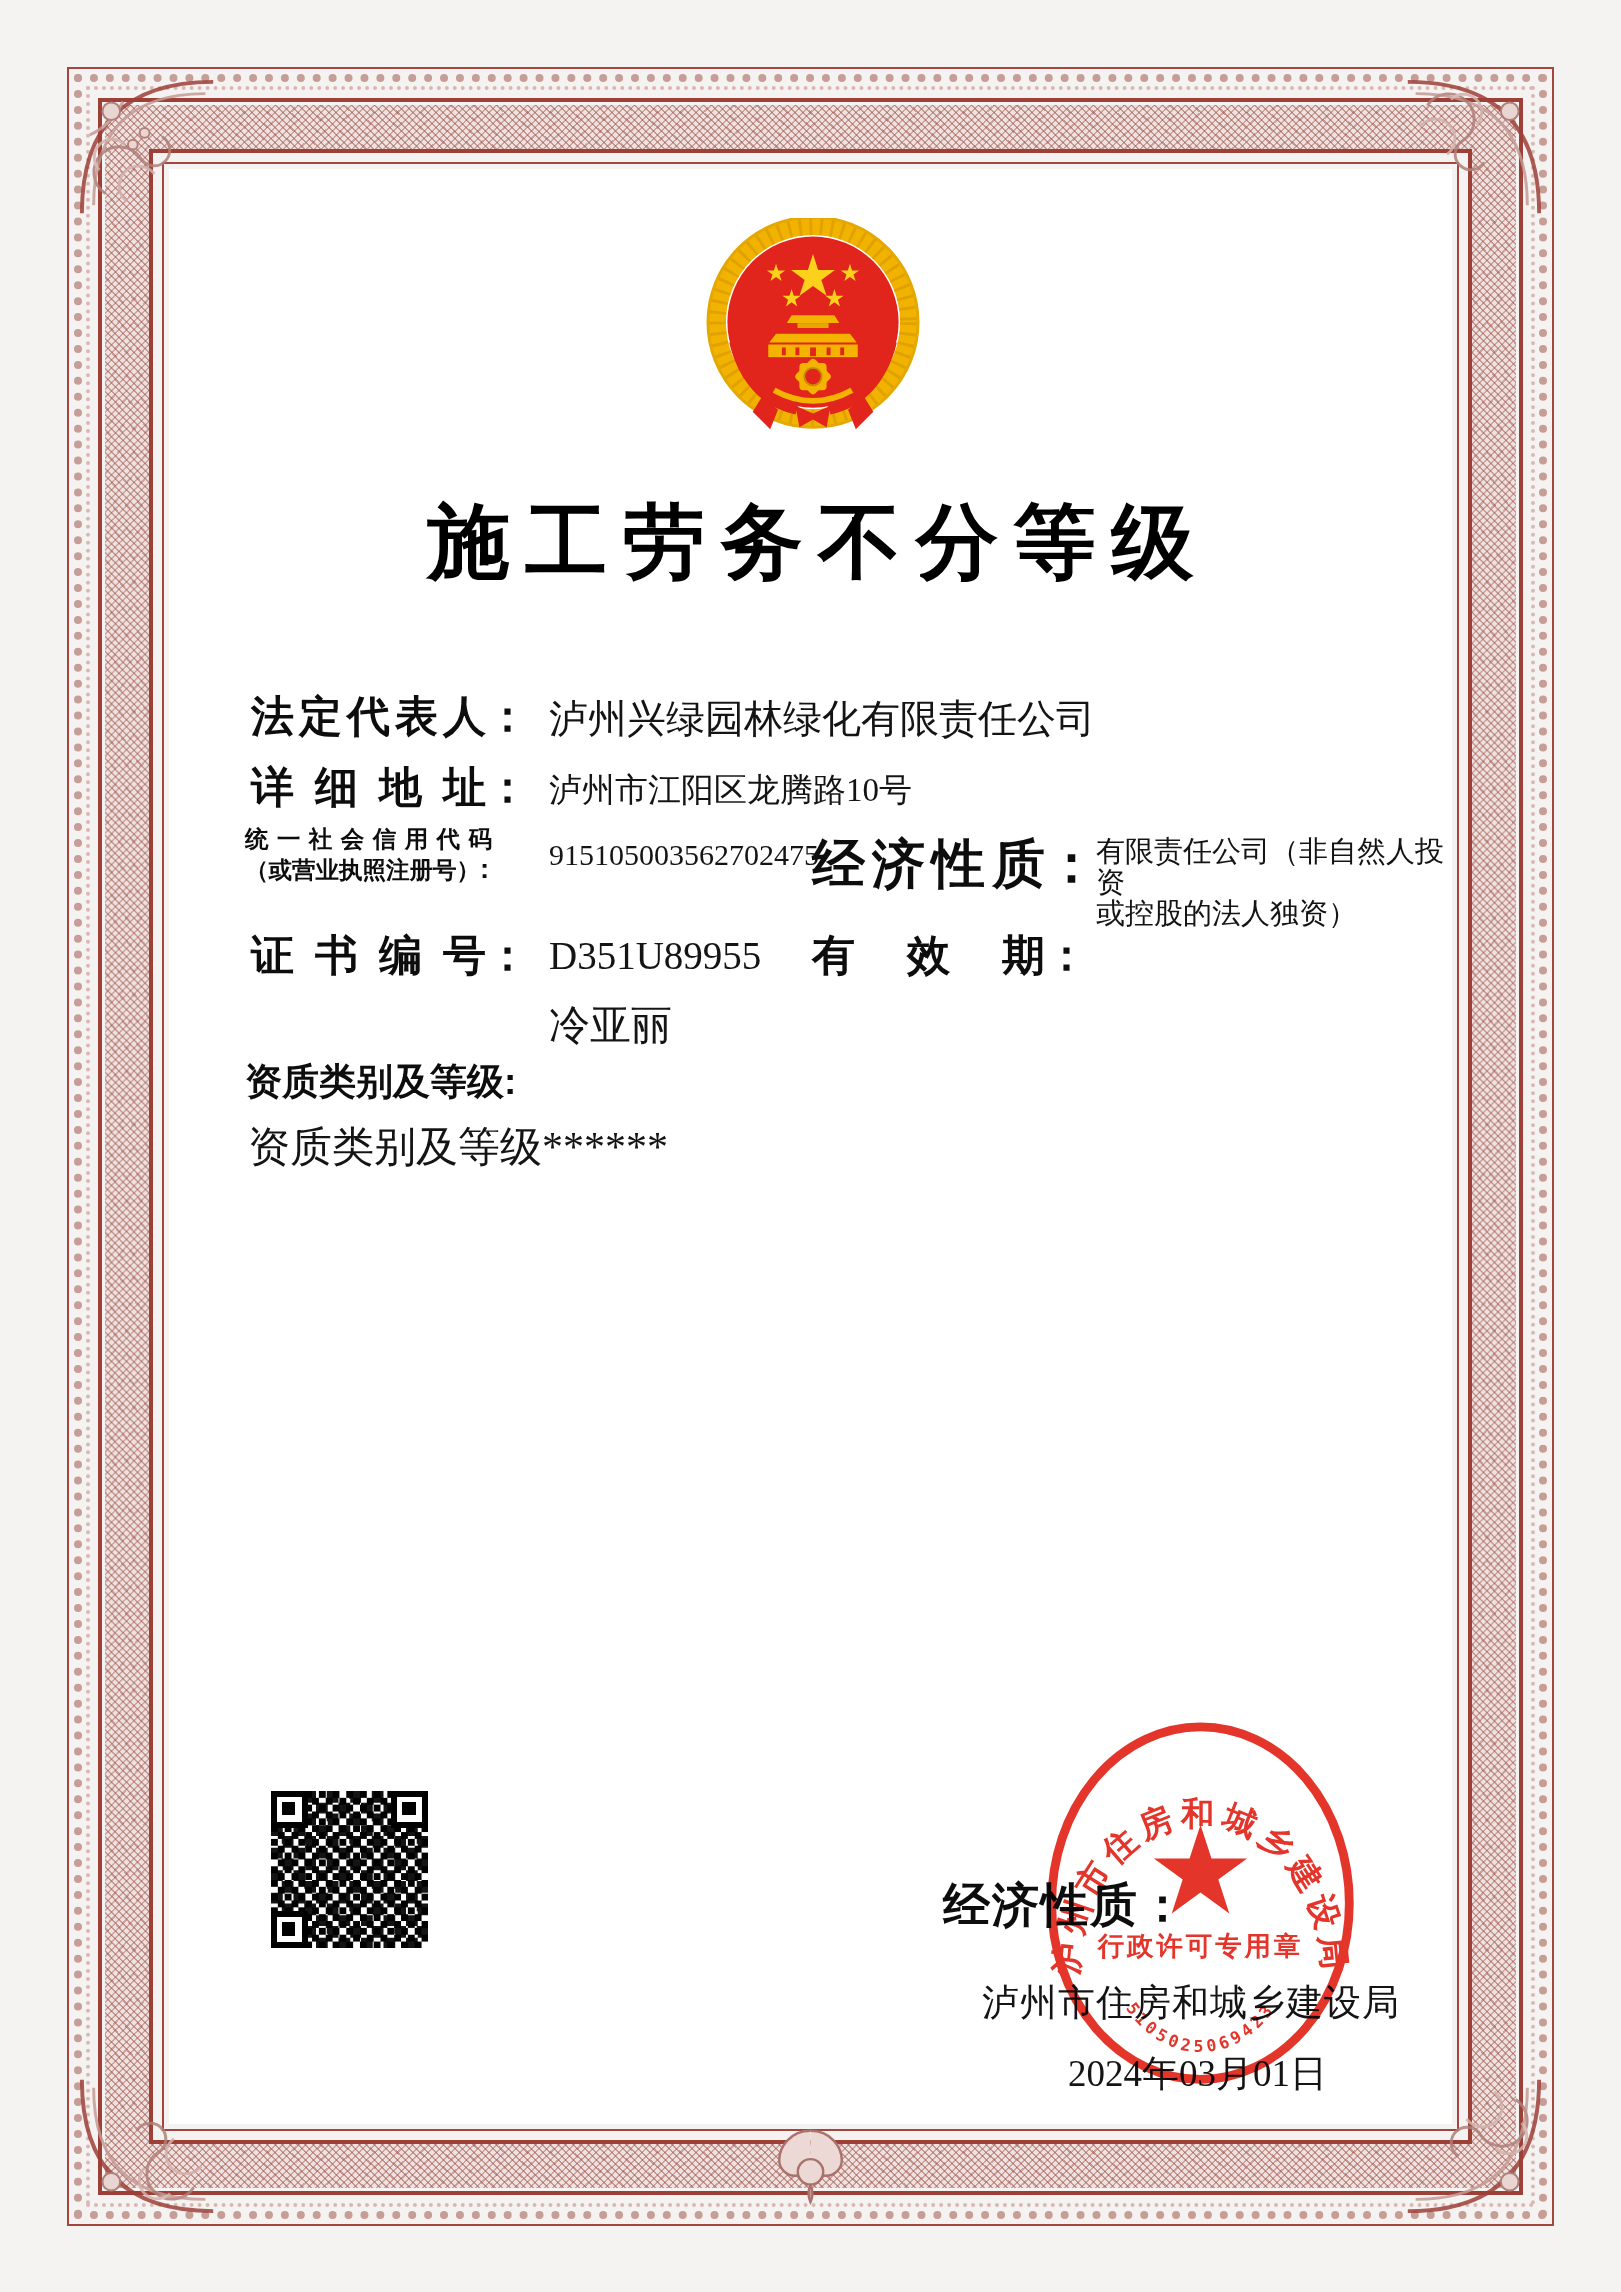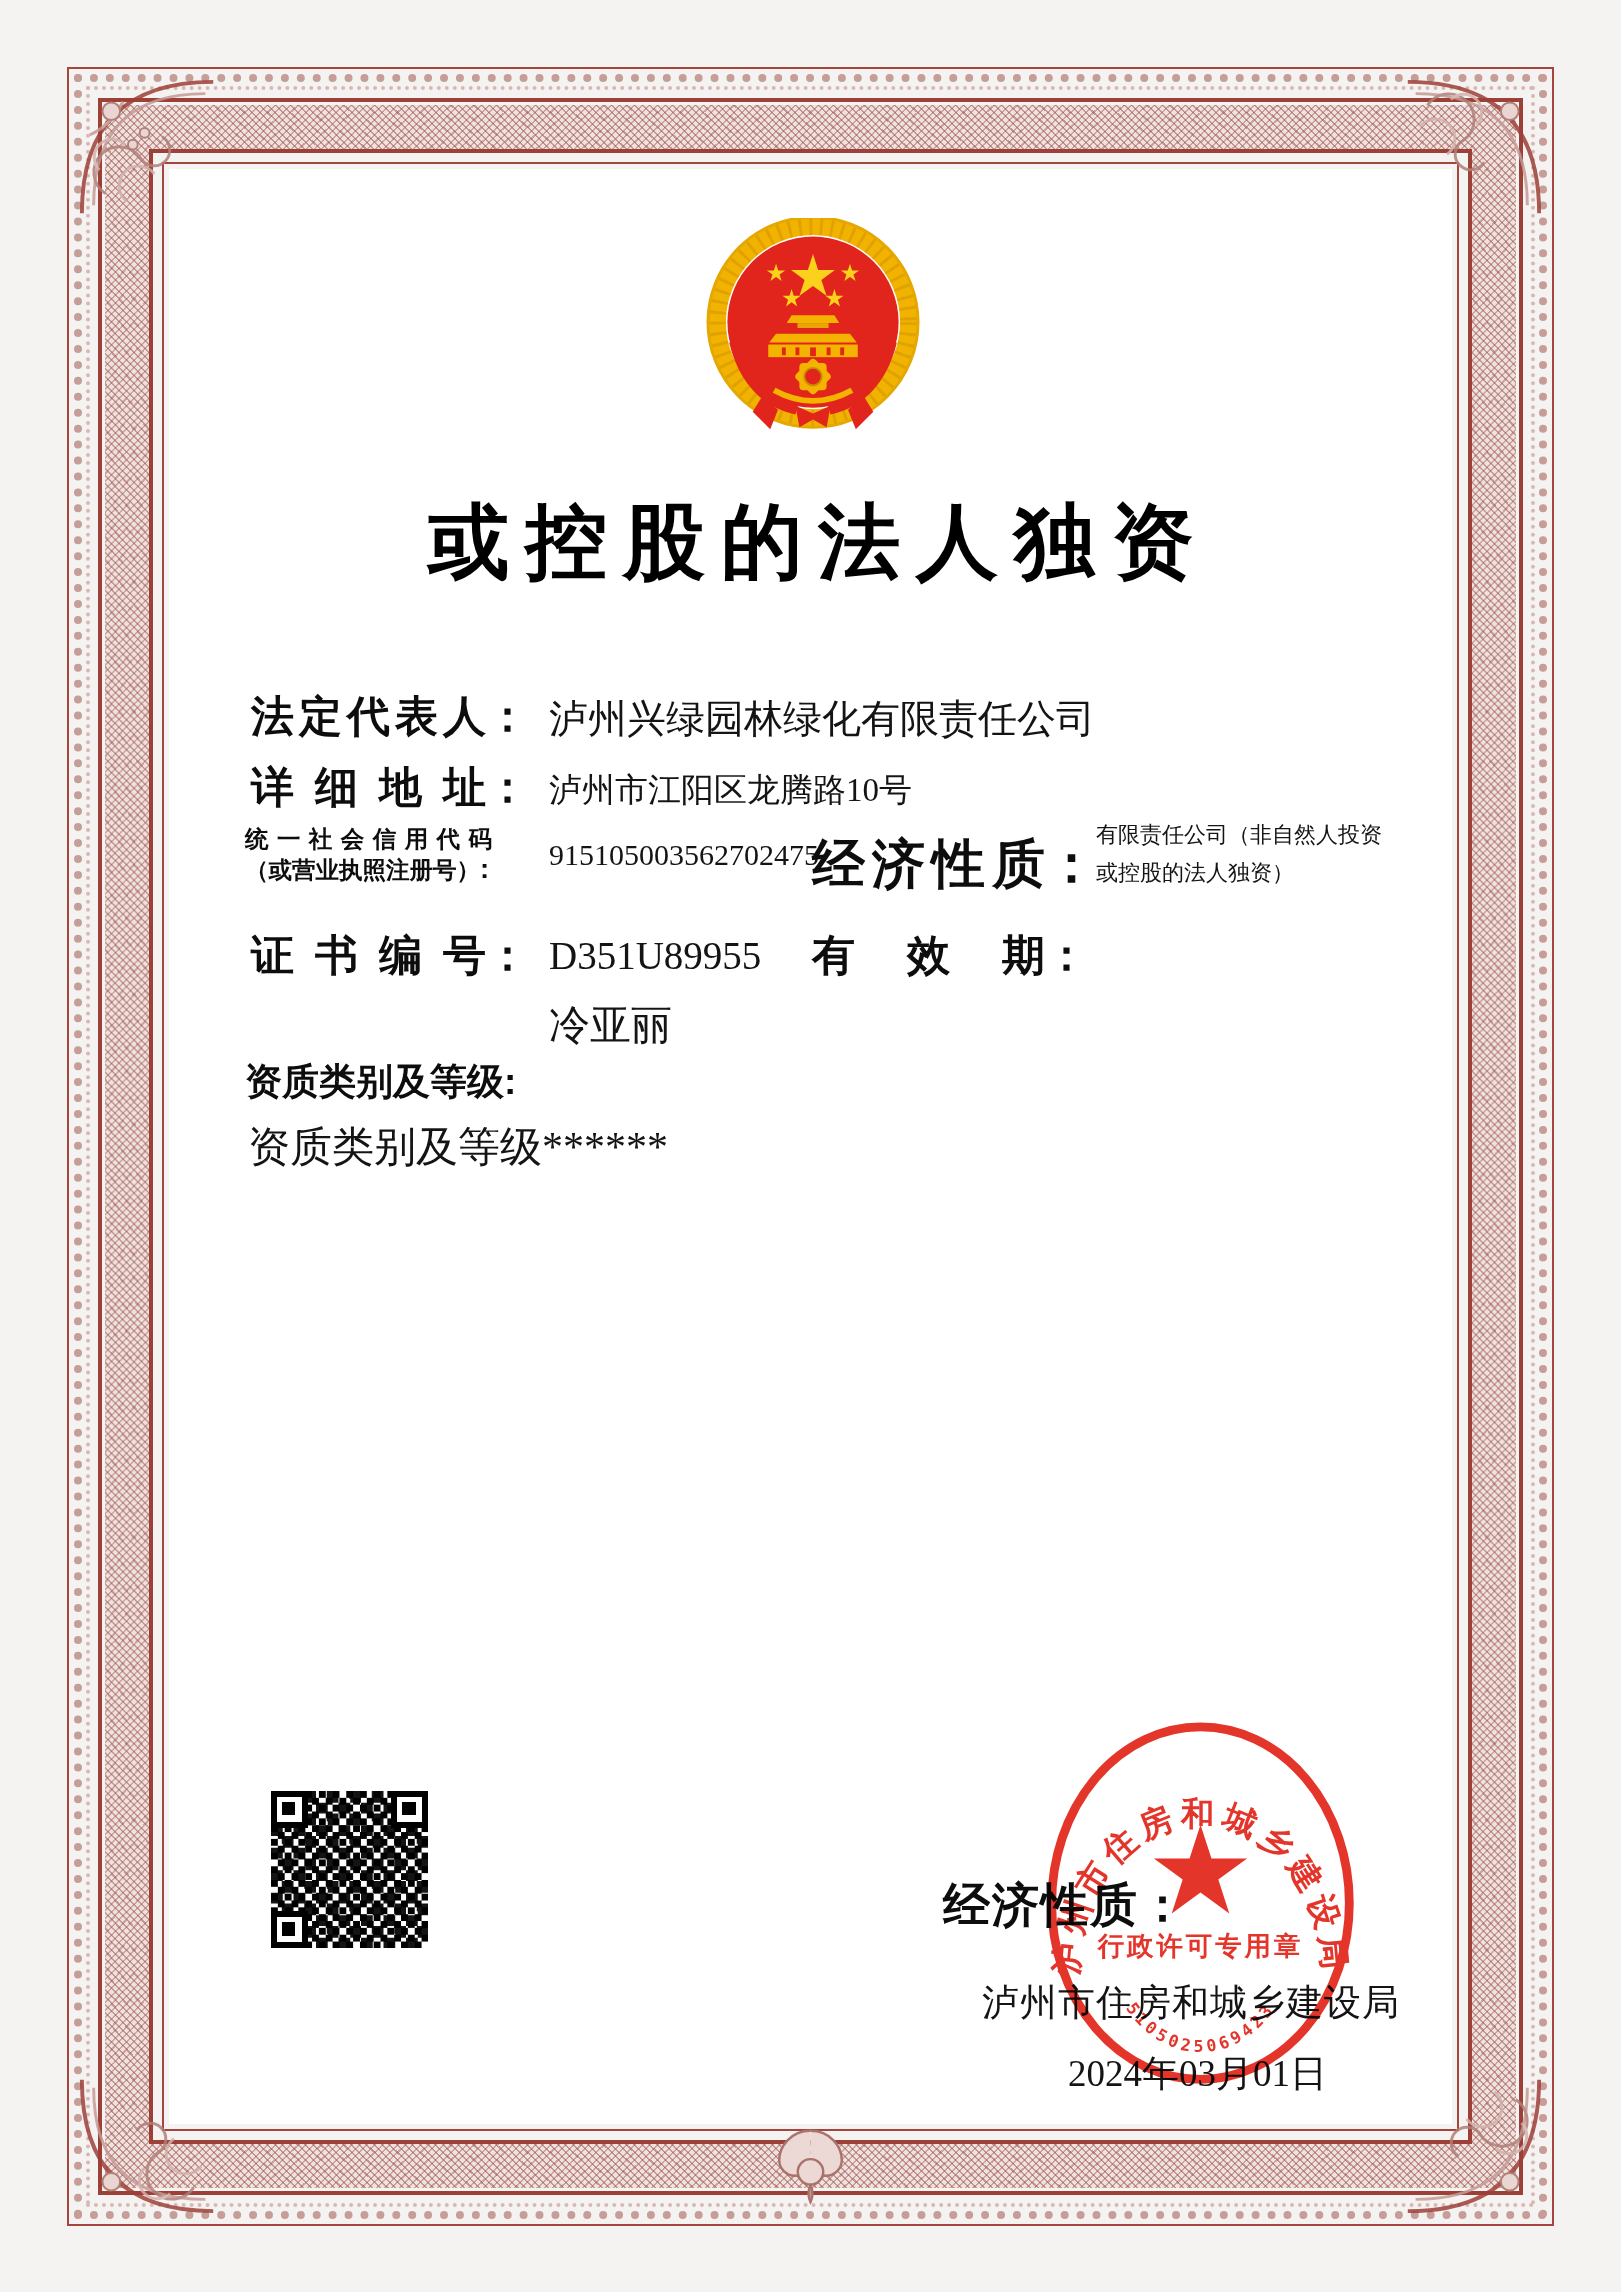--- a/index.html
+++ b/index.html
@@ -151,42 +151,42 @@
     <g fill="#e1251c">
       <path d="M28,118 C36,158 62,180 96,187 L92,201 C58,194 34,168 24,128 Z"></path>
       <path d="M192,118 C184,158 158,180 124,187 L128,201 C162,194 186,168 196,128 Z"></path>
       <path d="M58,182 L74,196 L66,216 L48,198 Z"></path>
       <path d="M162,182 L146,196 L154,216 L172,198 Z"></path>
       <path d="M92,192 L110,200 L128,192 L124,214 L110,206 L96,214 Z"></path>
     </g>
     <path d="M70,176 q40,22 80,0" fill="none" stroke="#f5b301" stroke-width="6"></path>
   </svg>
 
-  <div class="abs title">或控股的法人独资</div>
+  <div class="abs title">施工劳务不分等级</div>
 
   <div class="abs z1" style="left:251px;top:688px;font-size:43px">
     <span class="lbl jl" style="width:235px">法定代表人</span><span class="lbl">：</span>
   </div>
   <div class="abs val z1" style="left:549px;top:692px;font-size:39px">泸州兴绿园林绿化有限责任公司</div>
 
   <div class="abs z1" style="left:251px;top:759px;font-size:43px">
     <span class="lbl jl" style="width:235px">详细地址</span><span class="lbl">：</span>
   </div>
   <div class="abs val z1" style="left:549px;top:768px;font-size:33px">泸州市江阳区龙腾路10号</div>
 
   <div class="abs z1" style="left:245px;top:824px;font-size:23.5px;line-height:30px">
     <span class="lbl jl" style="width:247px">统一社会信用代码</span><br>
     <span class="lbl">（或营业执照注册号）</span><span class="lbl" style="font-size:27.4px">:</span>
   </div>
   <div class="abs val z1" style="left:549px;top:838px;font-size:30px">915105003562702475</div>
 
   <div class="abs z1" style="left:812px;top:829px;font-size:53px">
     <span class="lbl jl" style="width:233px">经济性质</span><span class="lbl">：</span>
   </div>
-  <div class="abs val z1" style="left:1096px;top:816px;font-size:22px;line-height:38px;white-space:normal;width:353px">
+  <div class="abs val z1" style="left:1096px;top:836px;font-size:29px;line-height:31px;white-space:normal;width:353px">
     <span>有限责任公司（非自然人投资</span><br>
     <span>或控股的法人独资）</span>
   </div>
 
   <div class="abs z1" style="left:251px;top:927px;font-size:43px">
     <span class="lbl jl" style="width:235px">证书编号</span><span class="lbl">：</span>
   </div>
   <div class="abs val z1" style="left:549px;top:933px;font-size:39px">D351U89955</div>
 
   <div class="abs z1" style="left:812px;top:927px;font-size:43px">

